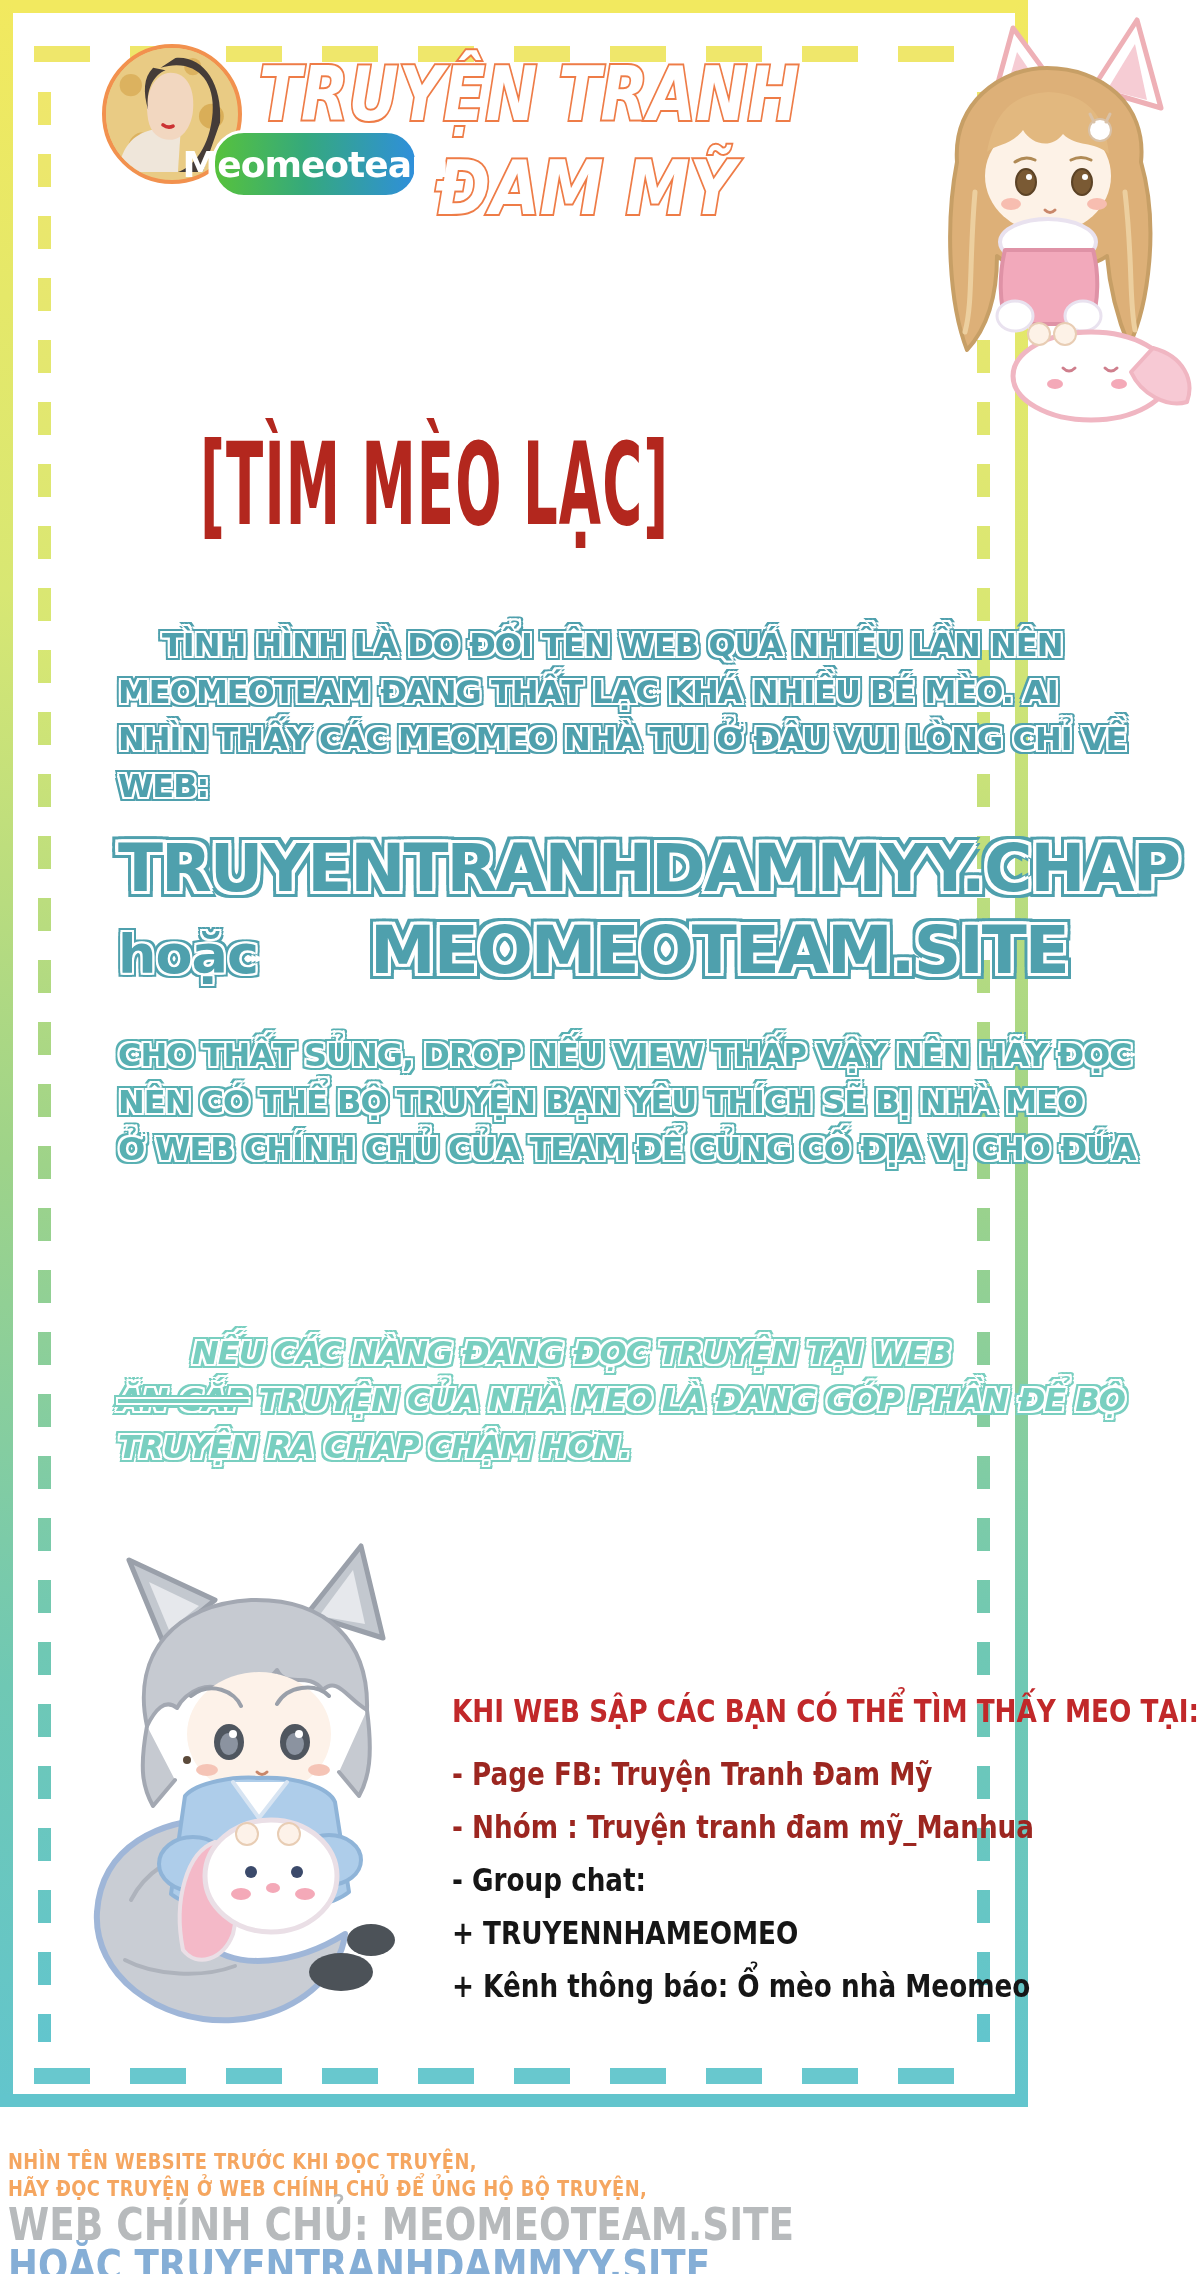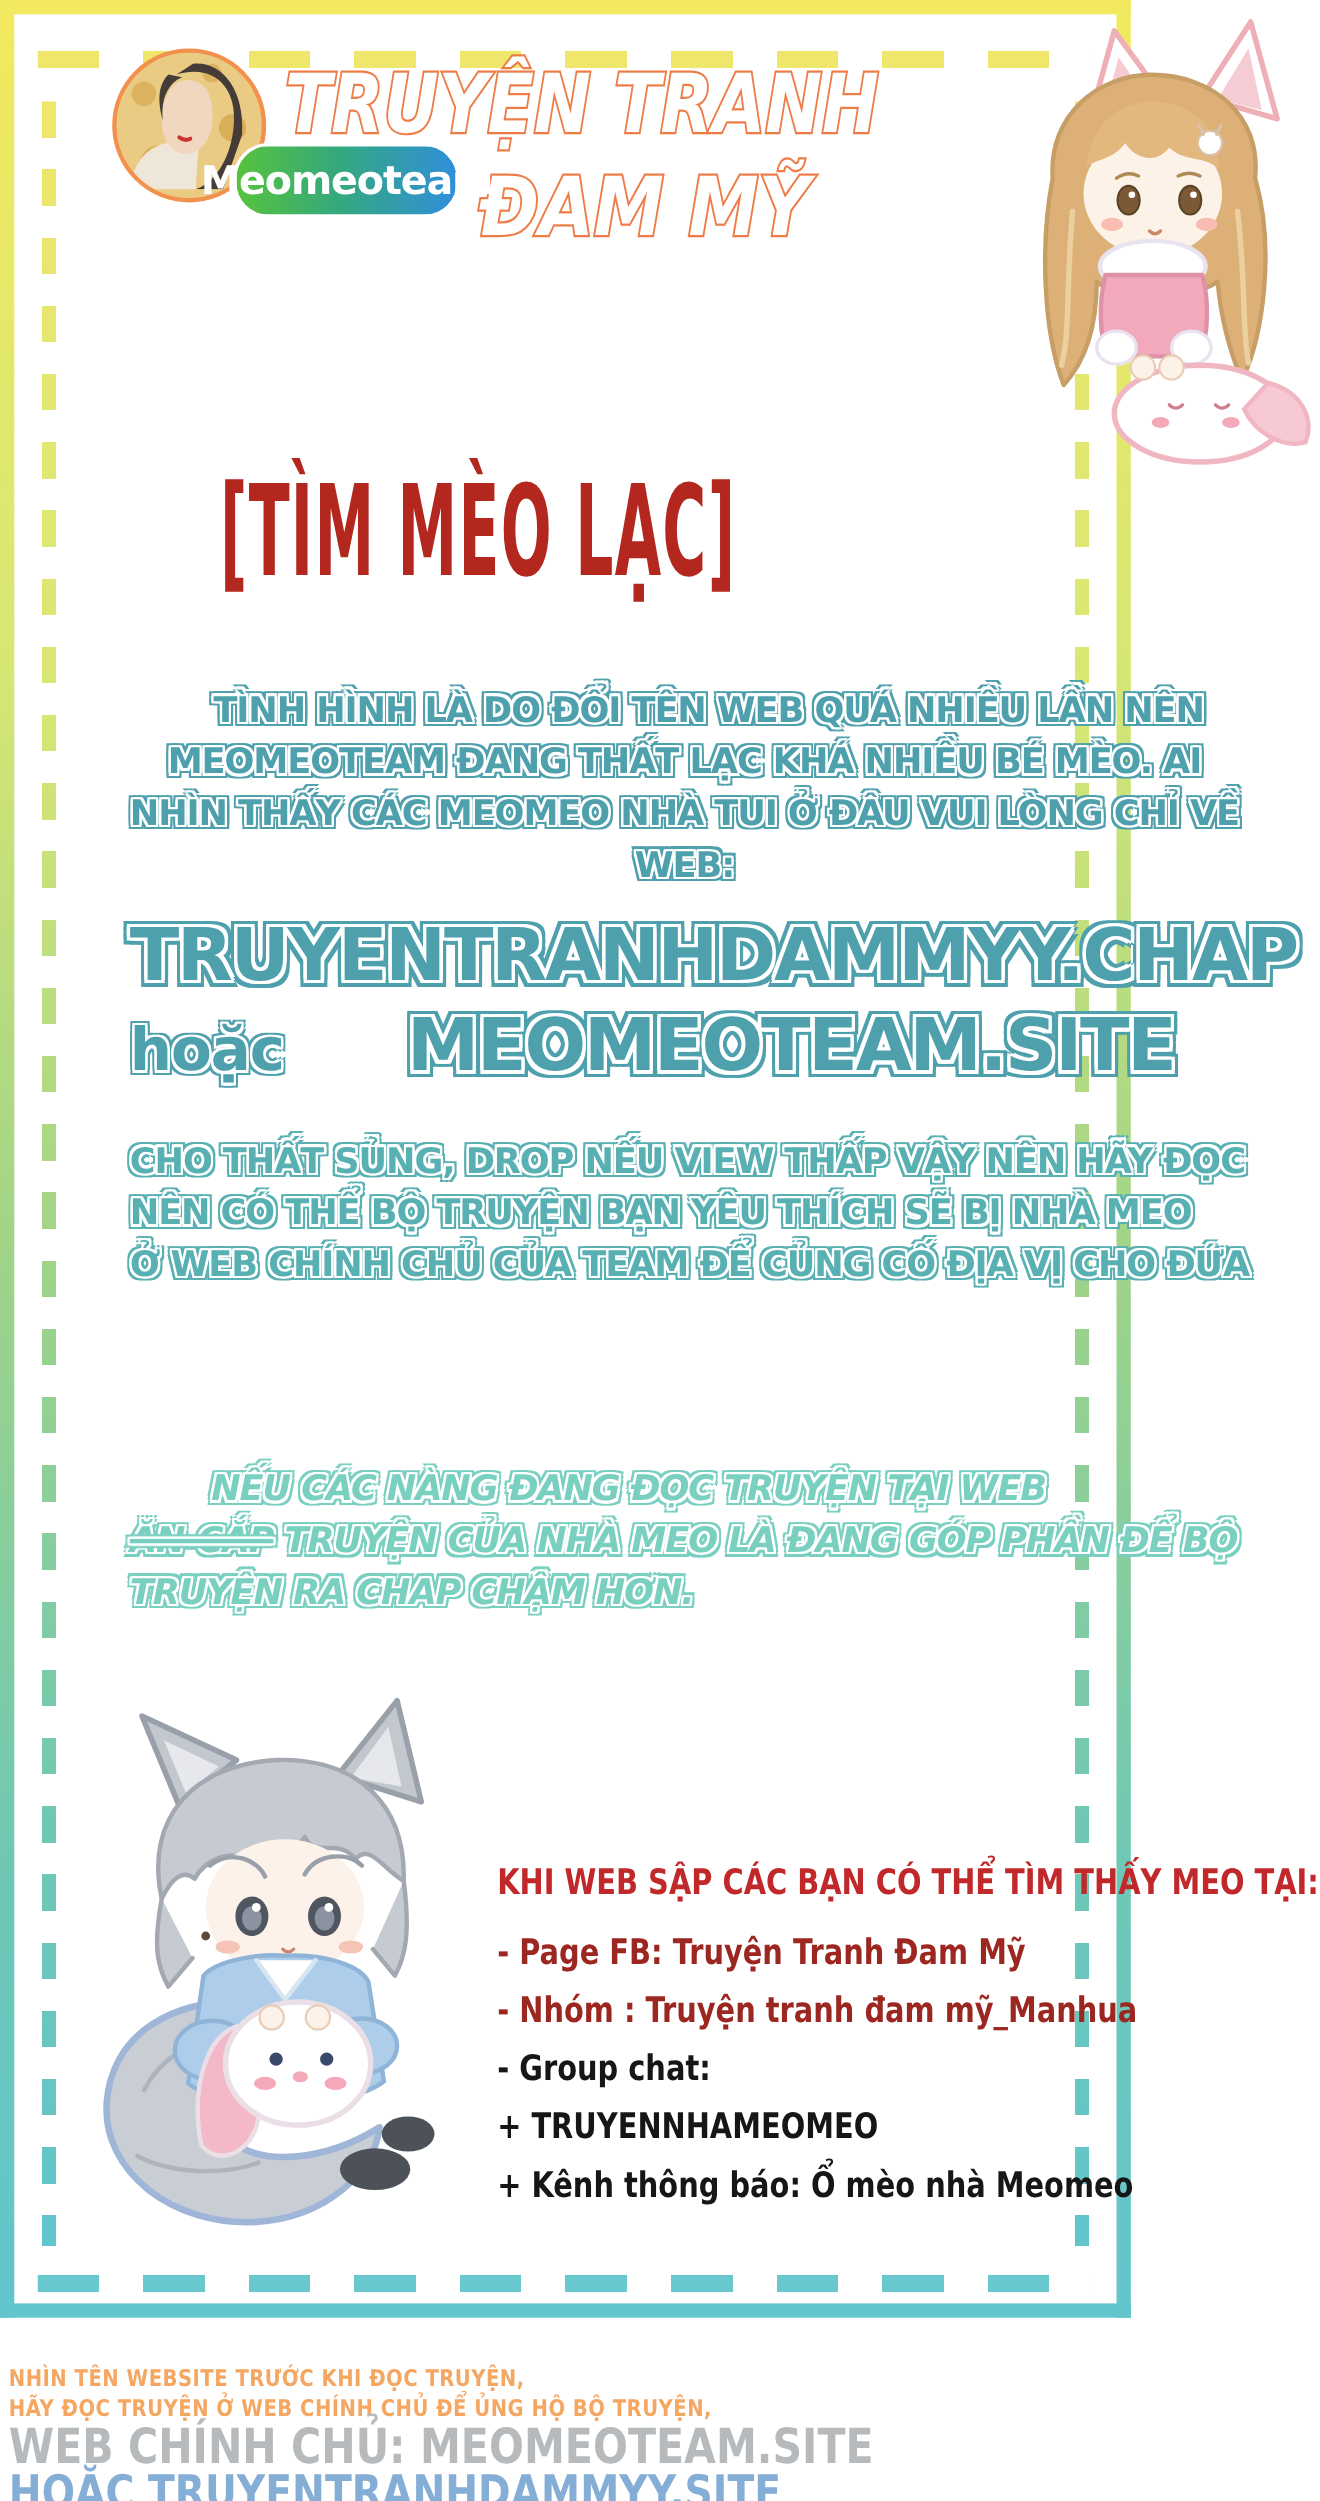--- a/index.html
+++ b/index.html
@@ -169,21 +169,21 @@
       <path d="M168,356 q6,6 12,0 M210,356 q6,6 12,0" stroke="#cf7f8d" stroke-width="3" fill="none"></path>
       <ellipse cx="160" cy="372" rx="8" ry="5" fill="#f4a9b8"></ellipse>
       <ellipse cx="224" cy="372" rx="8" ry="5" fill="#f4a9b8"></ellipse>
       <circle cx="144" cy="322" r="11" fill="#fdf2e7" stroke="#e8cdb4" stroke-width="2"></circle>
       <circle cx="170" cy="322" r="11" fill="#fdf2e7" stroke="#e8cdb4" stroke-width="2"></circle>
     </g>
   </svg>
 
   <div class="red-title">[TÌM MÈO LẠC]</div>
 
-  <div class="bubble b-p1 p-text" style="left:118px;top:622px;text-align:center;">
+  <div class="bubble b-p1 p-text" style="left:118px;top:622px;">
     <div class="bl indent">TÌNH HÌNH LÀ DO ĐỔI TÊN WEB QUÁ NHIỀU LẦN NÊN</div>
     <div class="bl">MEOMEOTEAM ĐANG THẤT LẠC KHÁ NHIỀU BÉ MÈO. AI</div>
     <div class="bl">NHÌN THẤY CÁC MEOMEO NHÀ TUI Ở ĐÂU VUI LÒNG CHỈ VỀ</div>
     <div class="bl">WEB:</div>
   </div>
 
   <div class="bubble b-p1 url-big" style="left:118px;top:834px;white-space:nowrap;">TRUYENTRANHDAMMYY.CHAP</div>
   <div class="bubble b-p1 url-row" style="left:118px;top:916px;">
     <span class="hoac">hoặc</span>
     <span class="url-big">MEOMEOTEAM.SITE</span>

